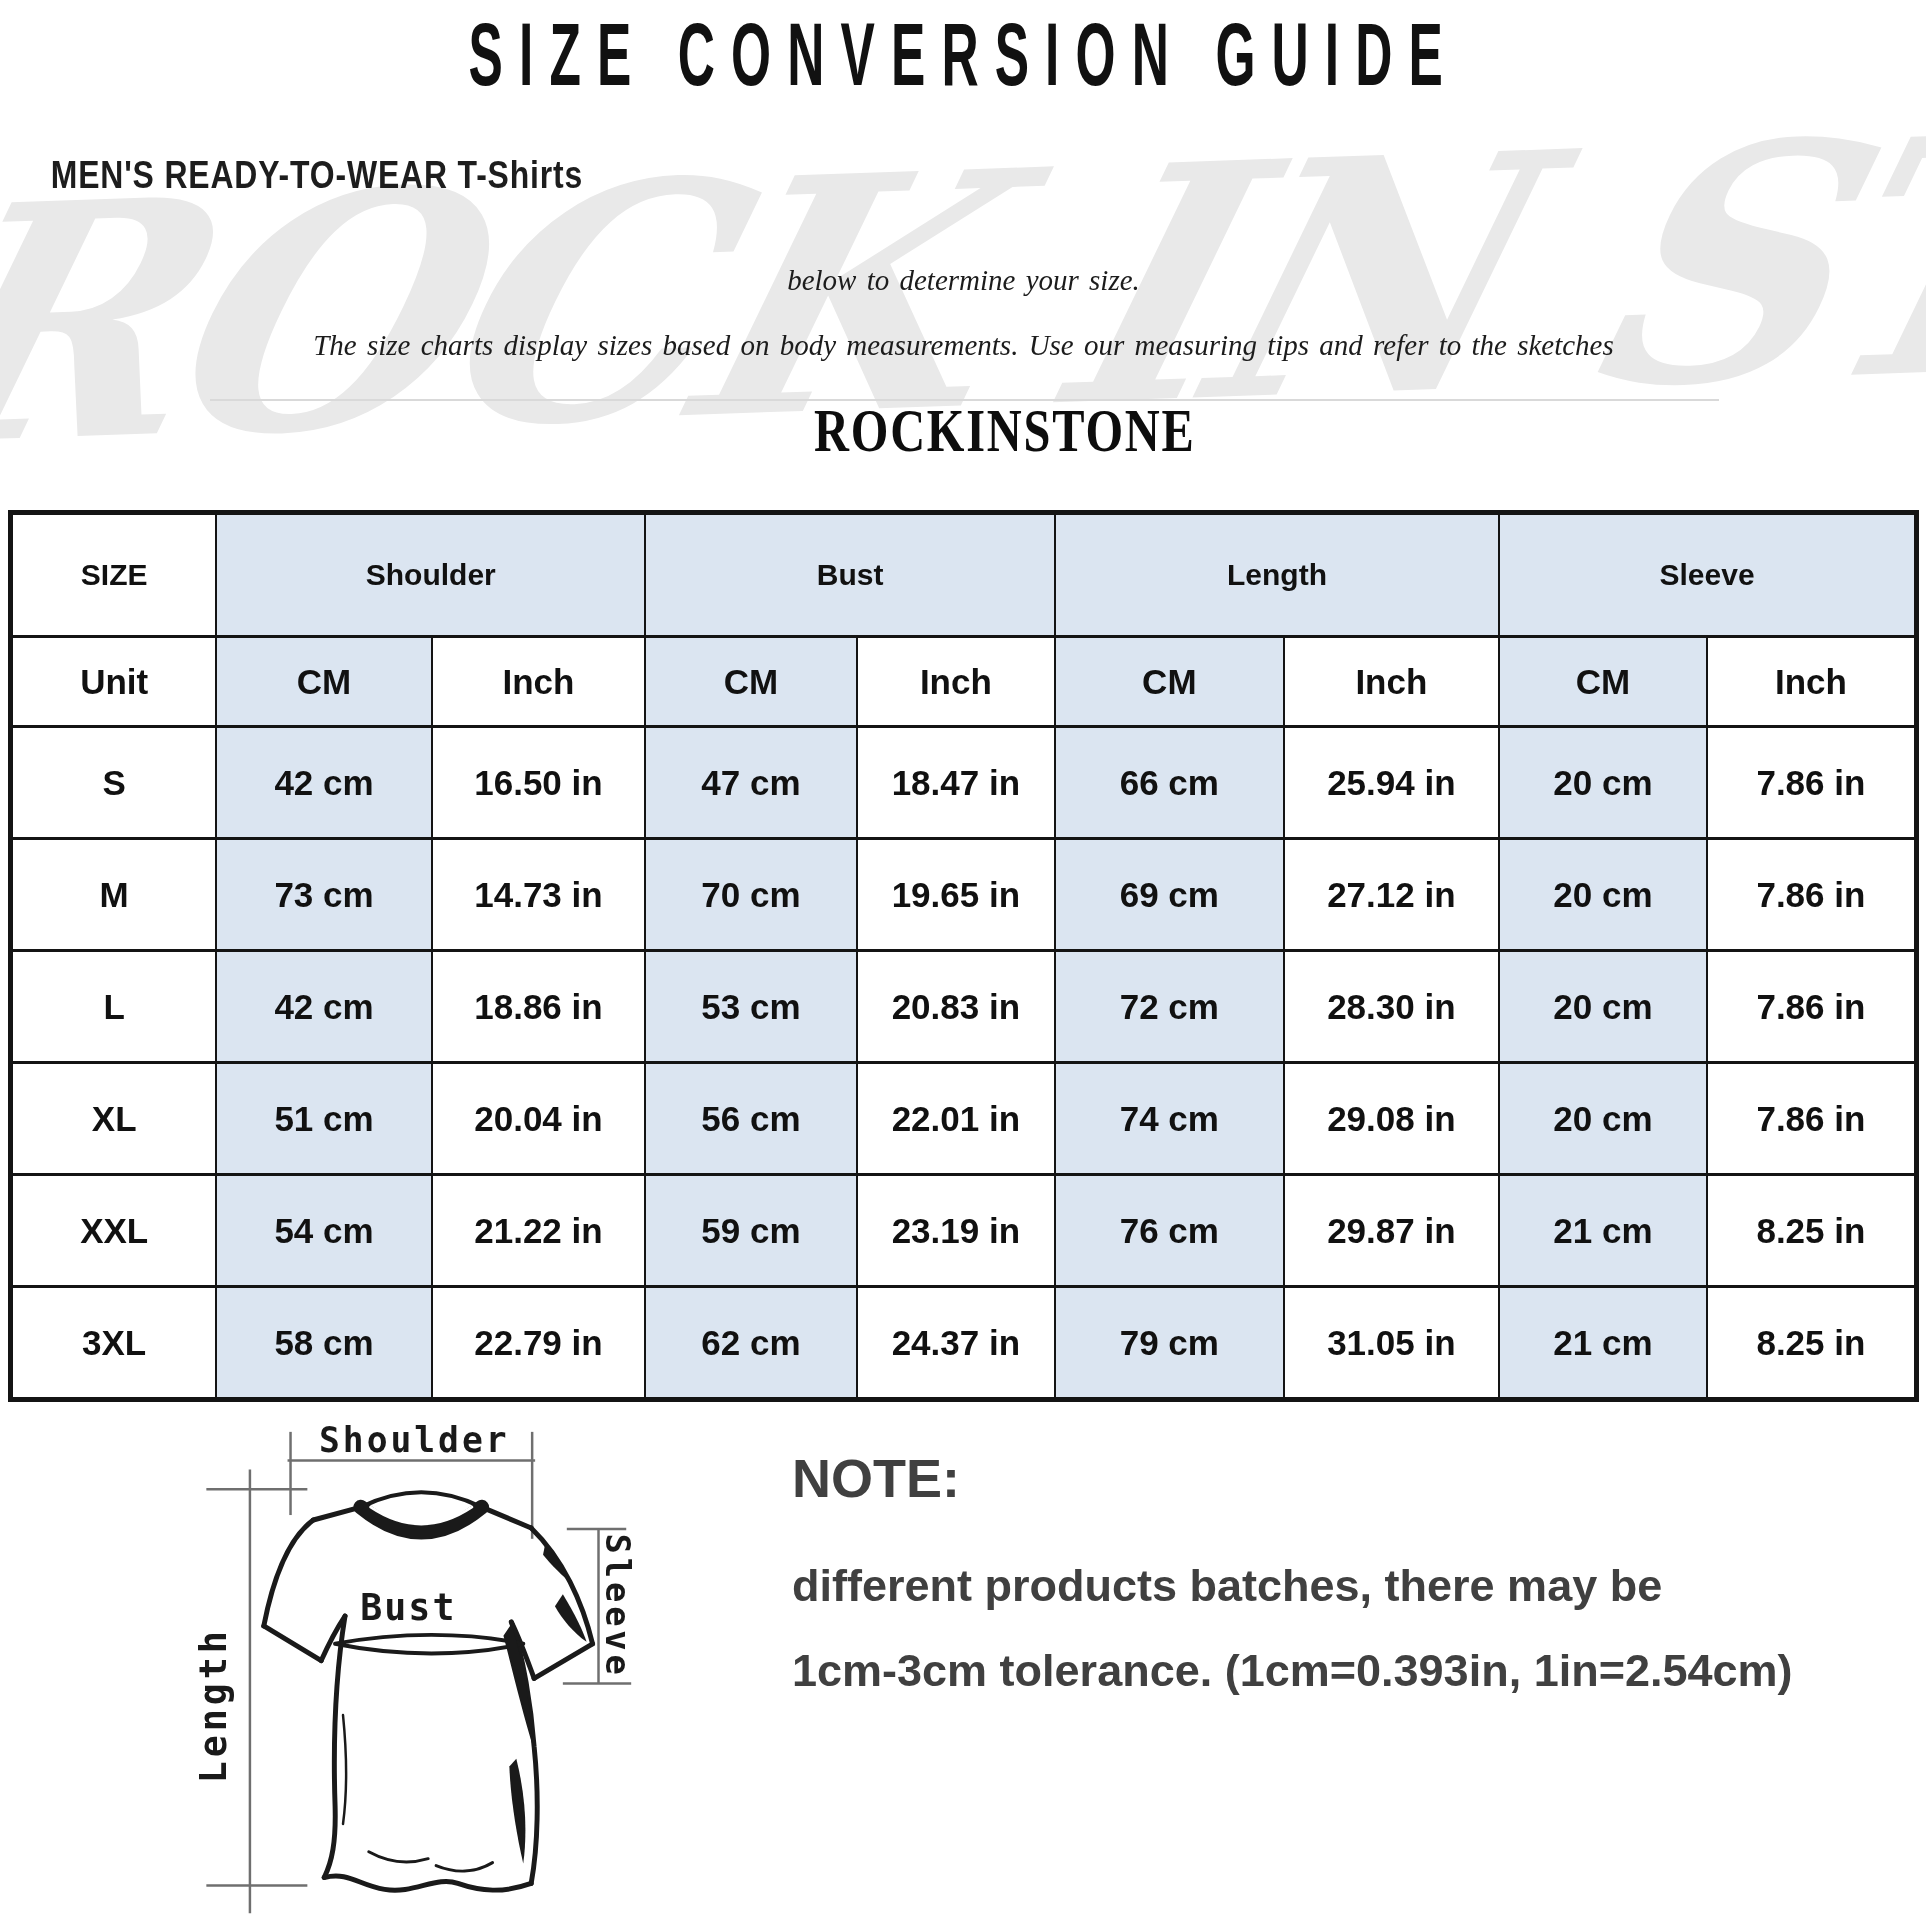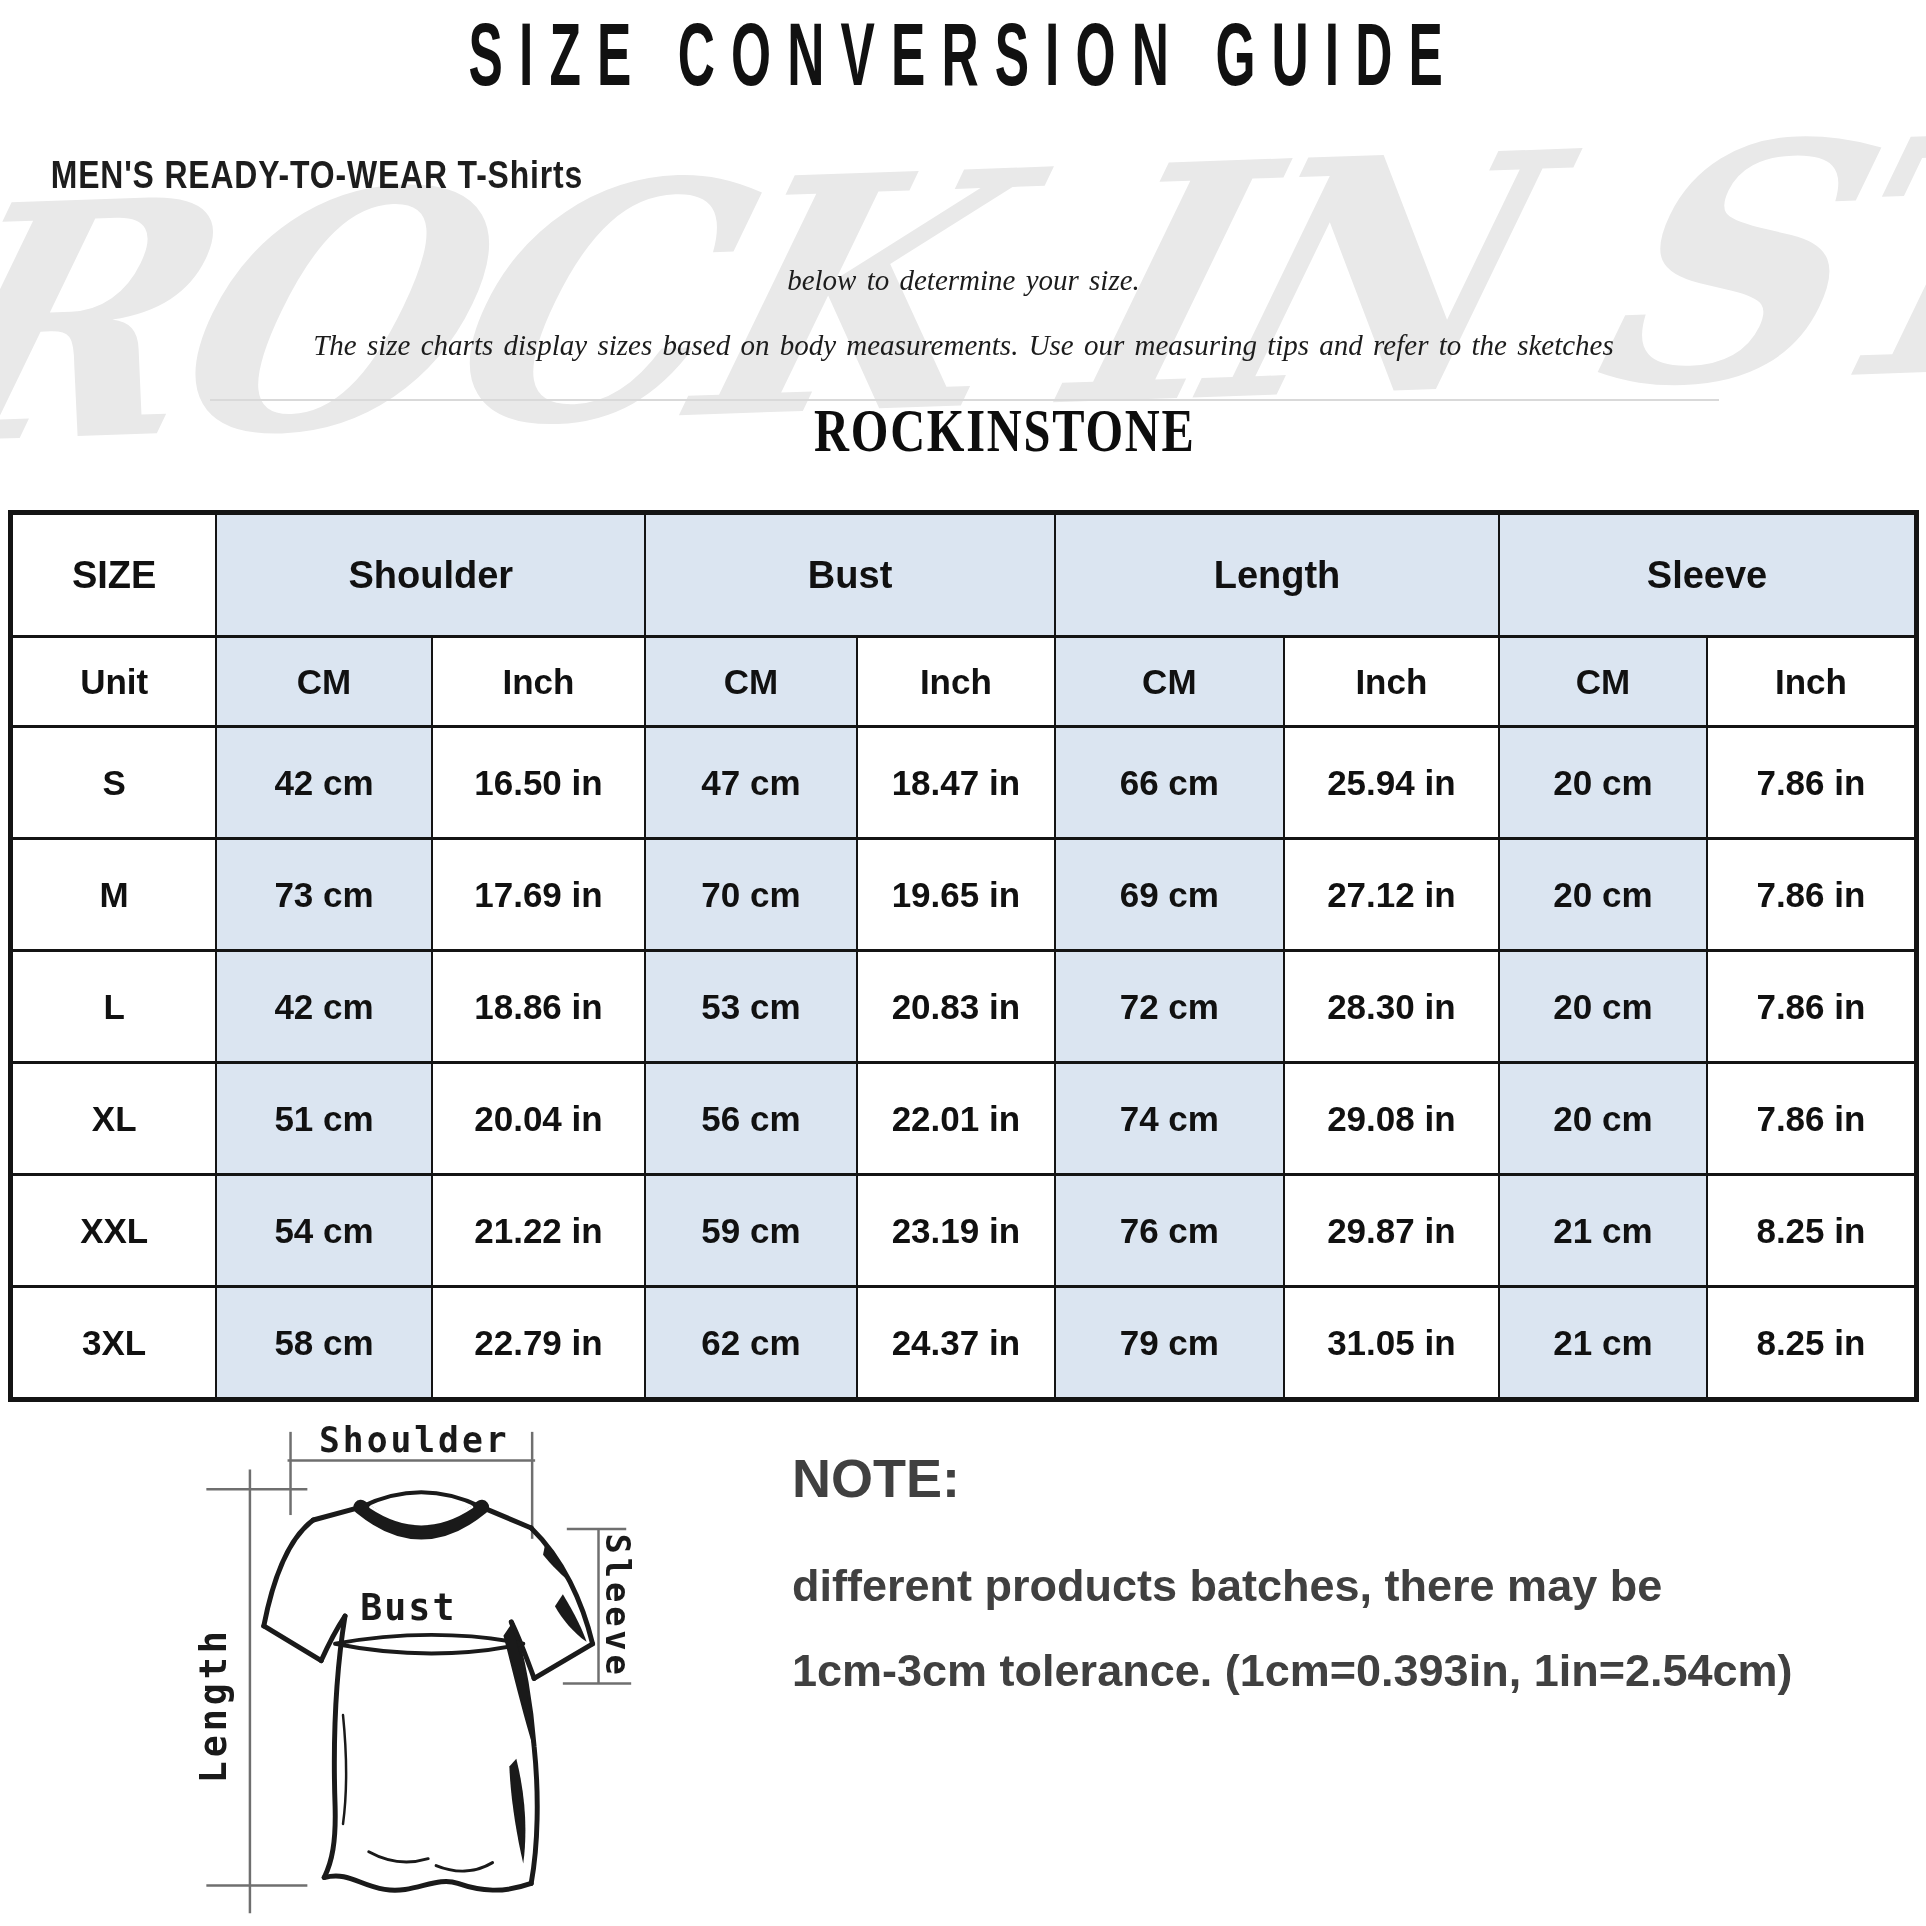--- a/index.html
+++ b/index.html
@@ -45,21 +45,21 @@
   table.size-table{
     position:absolute;top:510px;left:8px;width:1911px;
     border-collapse:collapse;table-layout:fixed;
     border:5px solid #141414;
   }
   .size-table td{
     border:2px solid #141414;border-top-width:3px;border-bottom-width:3px;
     text-align:center;vertical-align:middle;font-weight:700;color:#111;
     padding:0;overflow:hidden;white-space:nowrap;
   }
-  .size-table tr.group-row td{height:120px;font-size:38px;}
+  .size-table tr.group-row td{height:120px;font-size:30px;}
   .size-table tr.unit-row td{height:87px;font-size:35px;}
   .size-table tr.data-row td{height:109px;font-size:35px;}
   .size-table td.blue{background:#dbe5f1;}
   .size-table td.white{background:#ffffff;}
   
   .diagram{position:absolute;left:139px;top:1418px;width:614px;height:509px;}
   .diagram text{
     font-family:"DejaVu Sans Mono", monospace;fill:#1a1a1a;font-weight:700;
   }
   
@@ -127,21 +127,21 @@
       <td class="blue">47 cm</td>
       <td class="white">18.47 in</td>
       <td class="blue">66 cm</td>
       <td class="white">25.94 in</td>
       <td class="blue">20 cm</td>
       <td class="white">7.86 in</td>
     </tr>
     <tr class="data-row">
       <td class="white">M</td>
       <td class="blue">73 cm</td>
-      <td class="white">17.69 in</td>
+      <td class="white">14.73 in</td>
       <td class="blue">70 cm</td>
       <td class="white">19.65 in</td>
       <td class="blue">69 cm</td>
       <td class="white">27.12 in</td>
       <td class="blue">20 cm</td>
       <td class="white">7.86 in</td>
     </tr>
     <tr class="data-row">
       <td class="white">L</td>
       <td class="blue">42 cm</td>

